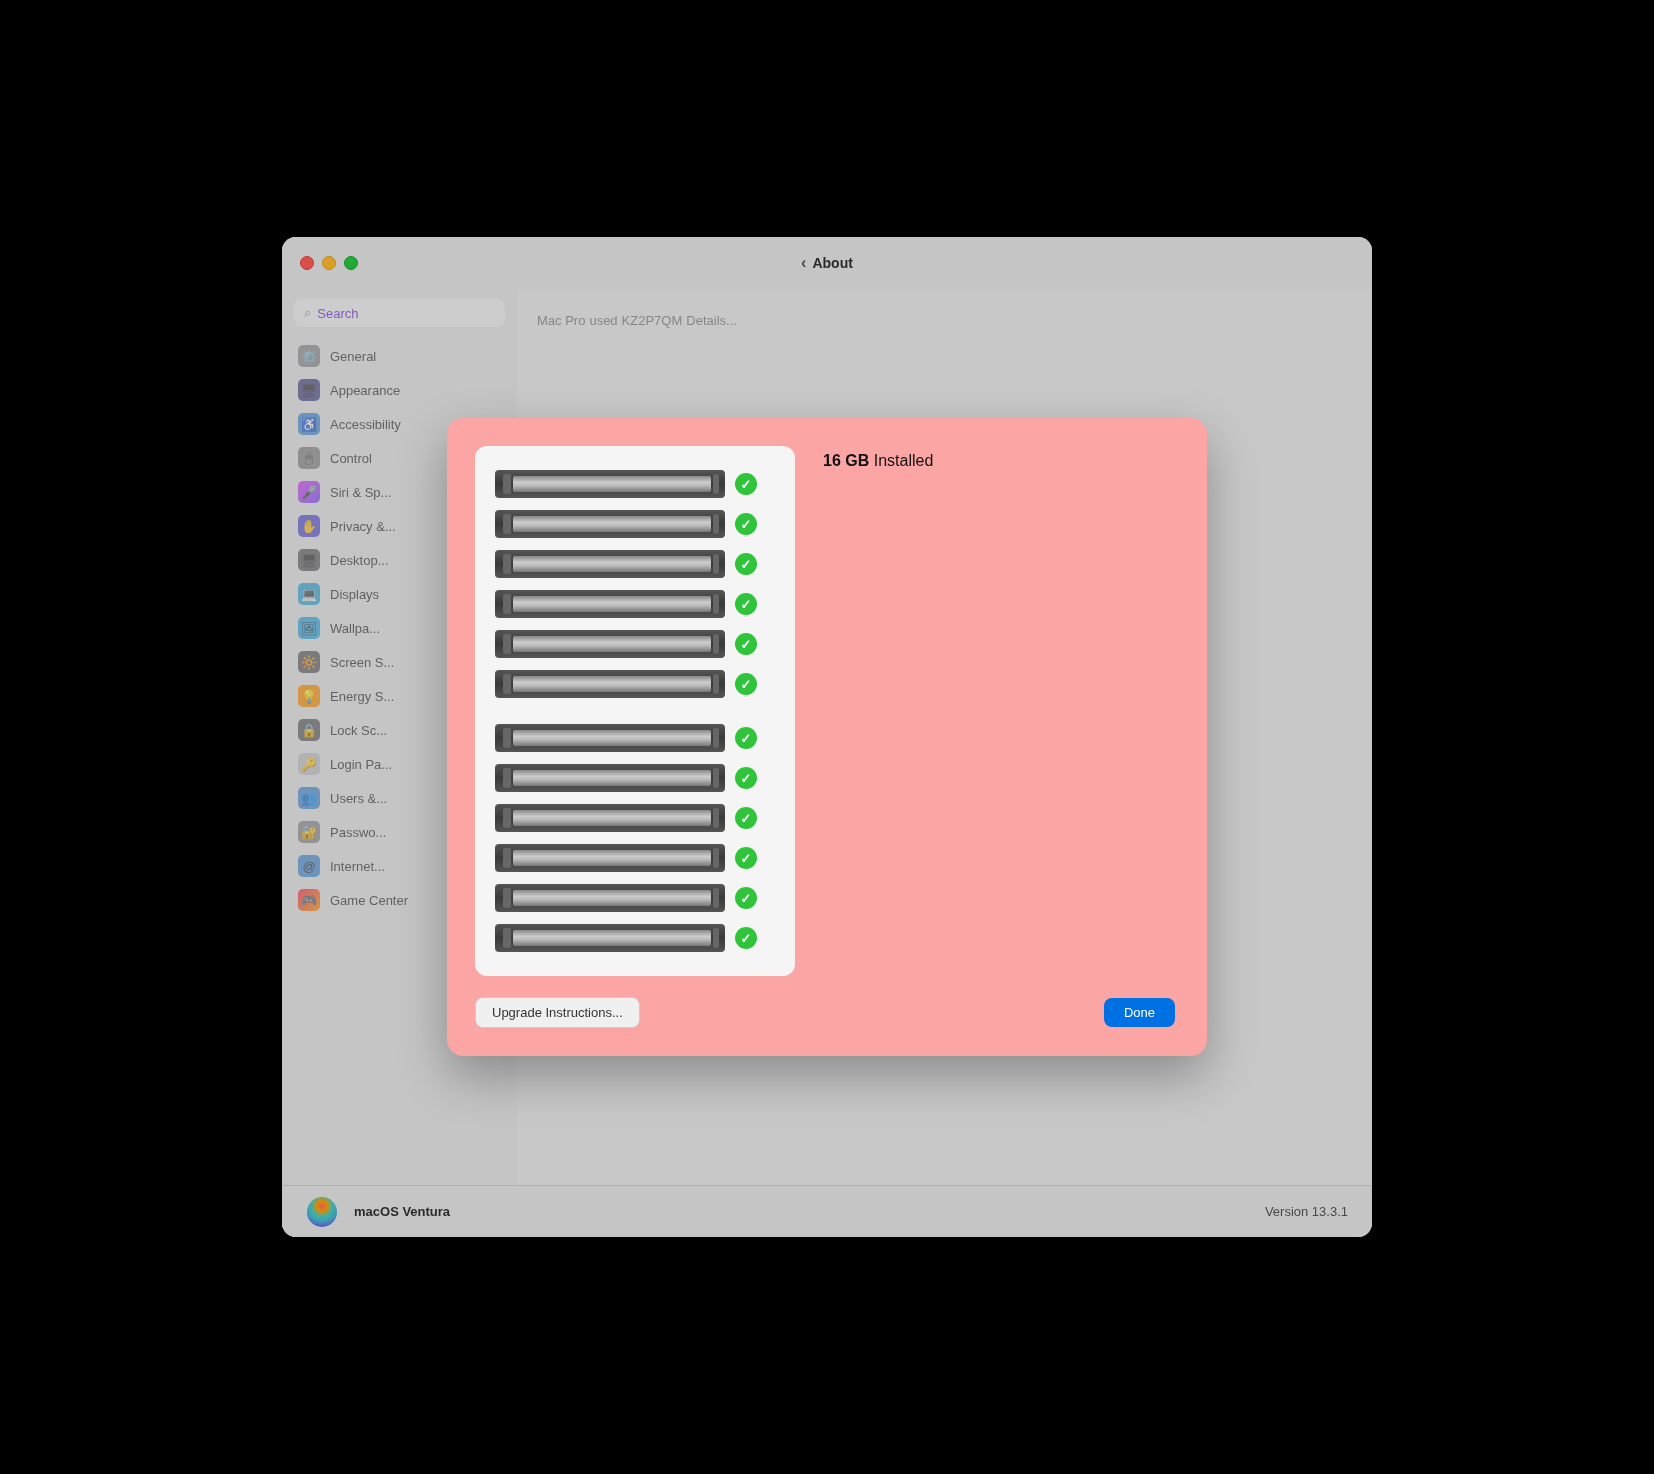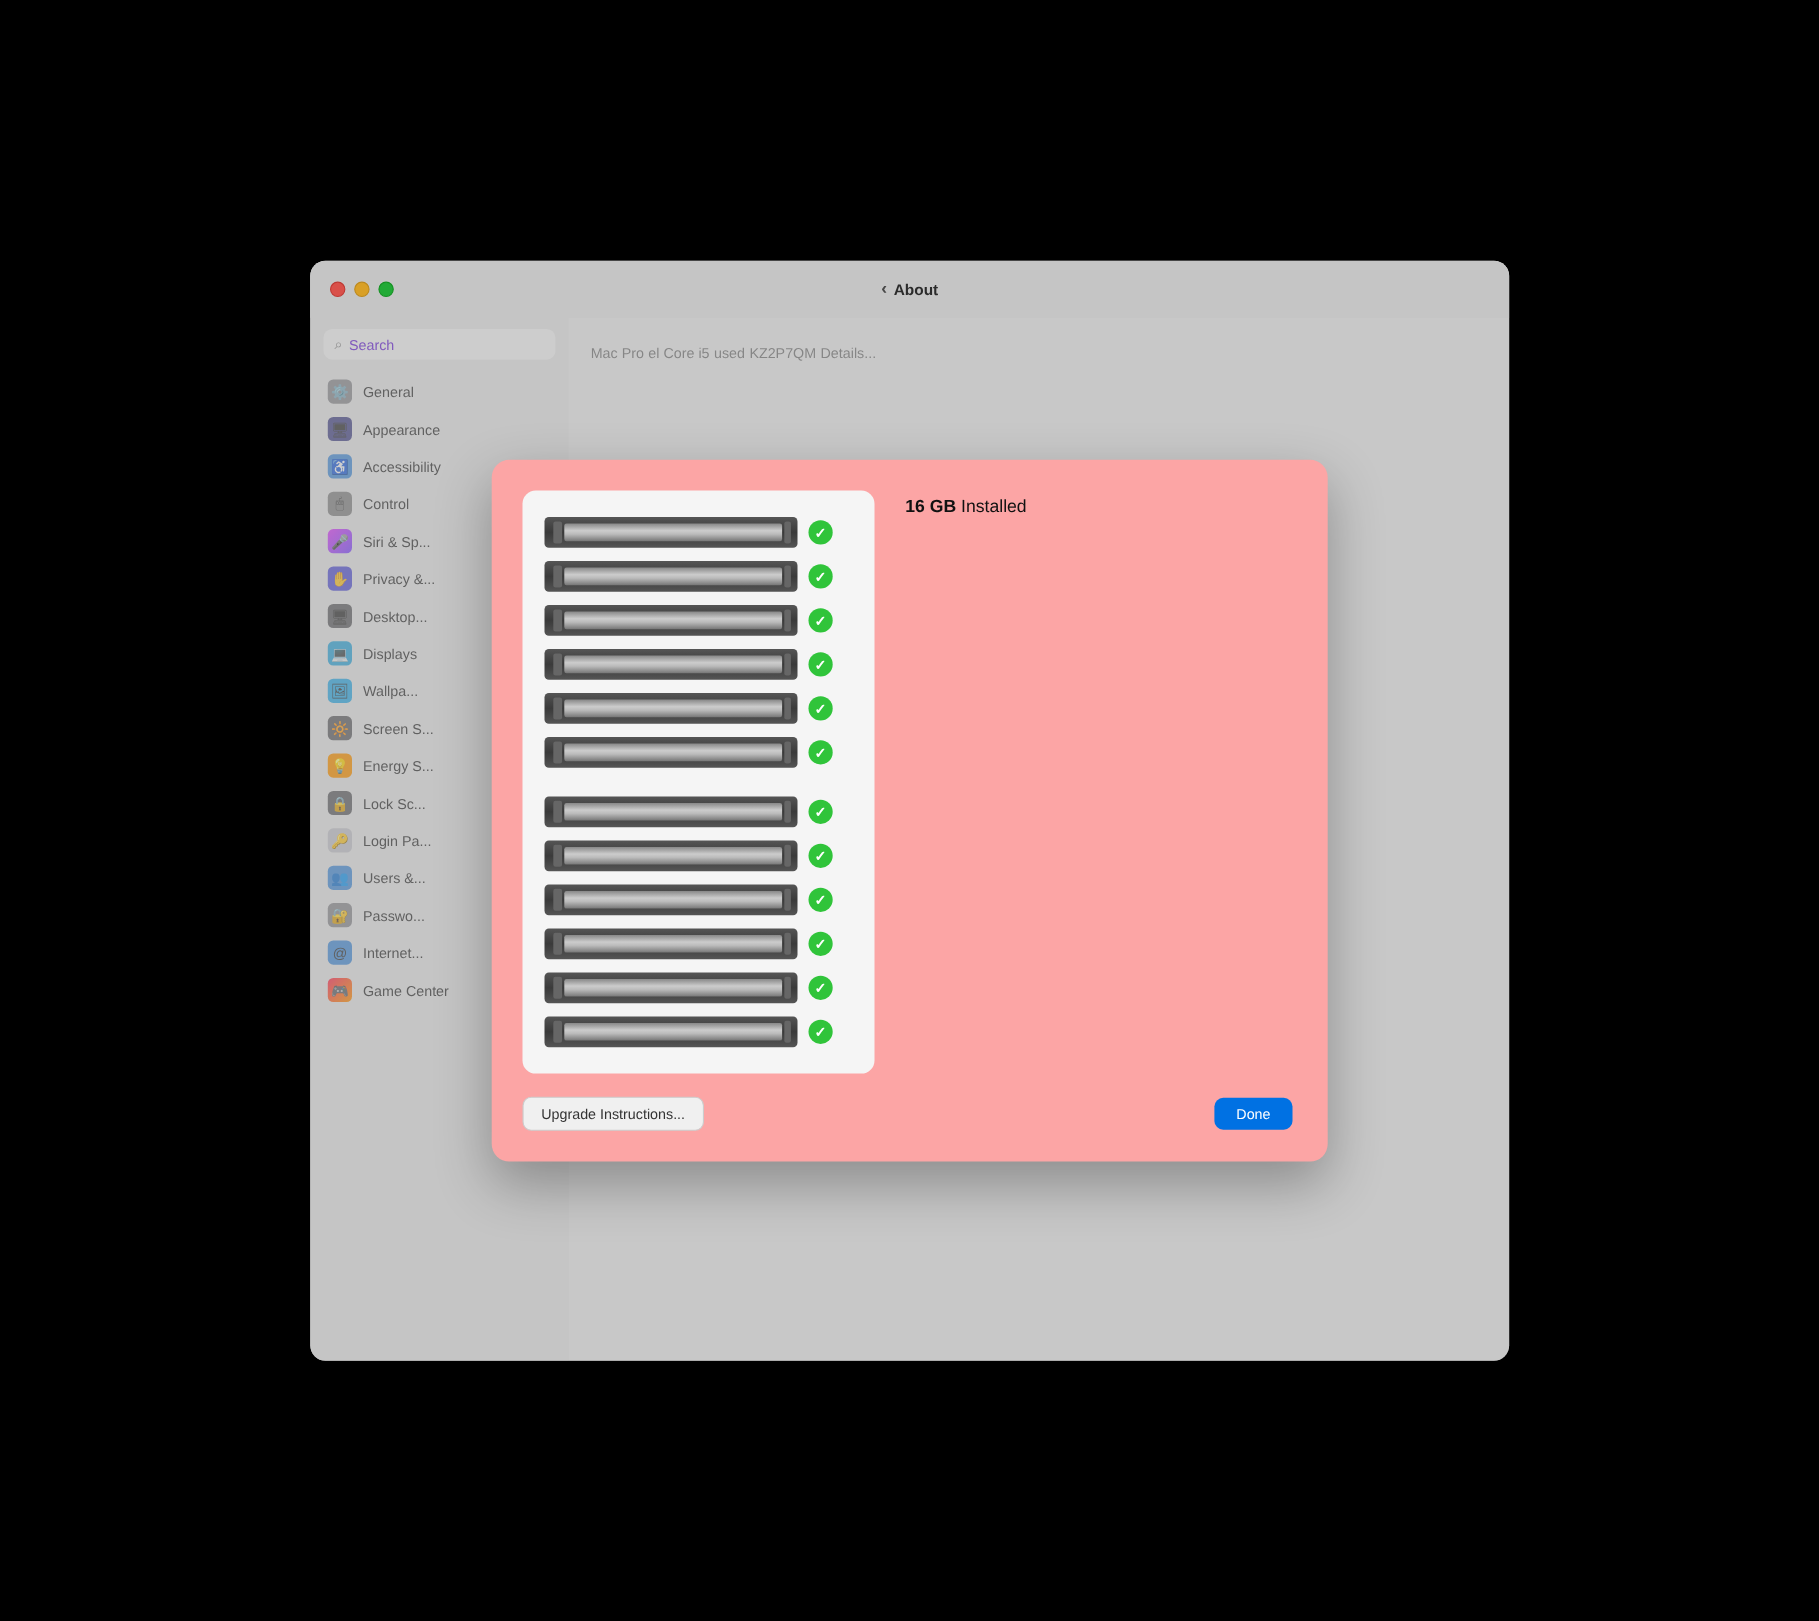--- a/index.html
+++ b/index.html
@@ -457,21 +457,20 @@
       </div>
       <div class="sidebar-item">
         <div class="sidebar-icon icon-gamecenter">🎮</div>
         <span>Game Center</span>
       </div>
     </div>
 
     <div class="right-panel">
       <div class="right-panel-items">
         <div class="right-item-text">Mac Pro</div>
-        <div class="right-item-text">el Core i5</div>
         <div class="right-item-text">used</div>
         <div class="right-item-text">KZ2P7QM</div>
         <div class="right-item-text">Details...</div>
       </div>
     </div>
 
   </div>
 
   <div class="modal-overlay">
     <div class="modal">
@@ -569,14 +568,32 @@
       </div>
 
       <div class="modal-footer">
         <button class="upgrade-btn">Upgrade Instructions...</button>
         <button class="done-btn">Done</button>
       </div>
 
     </div>
   </div>
 
+  <div class="bottom-bar">
+    <div class="macos-icon">
+      <svg width="32" height="32" viewBox="0 0 32 32">
+        <defs>
+          <radialGradient id="ventura" cx="50%" cy="30%" r="70%">
+            <stop offset="0%" stop-color="#ff6b6b"></stop>
+            <stop offset="25%" stop-color="#ffa500"></stop>
+            <stop offset="50%" stop-color="#4ecdc4"></stop>
+            <stop offset="75%" stop-color="#45b7d1"></stop>
+            <stop offset="100%" stop-color="#6c5ce7"></stop>
+          </radialGradient>
+        </defs>
+        <circle cx="16" cy="16" r="15" fill="url(#ventura)"></circle>
+      </svg>
+    </div>
+    <span class="macos-label">macOS Ventura</span>
+    <span class="version-label">Version 13.3.1</span>
+  </div>
 
 </div>
 
 </body></html>

